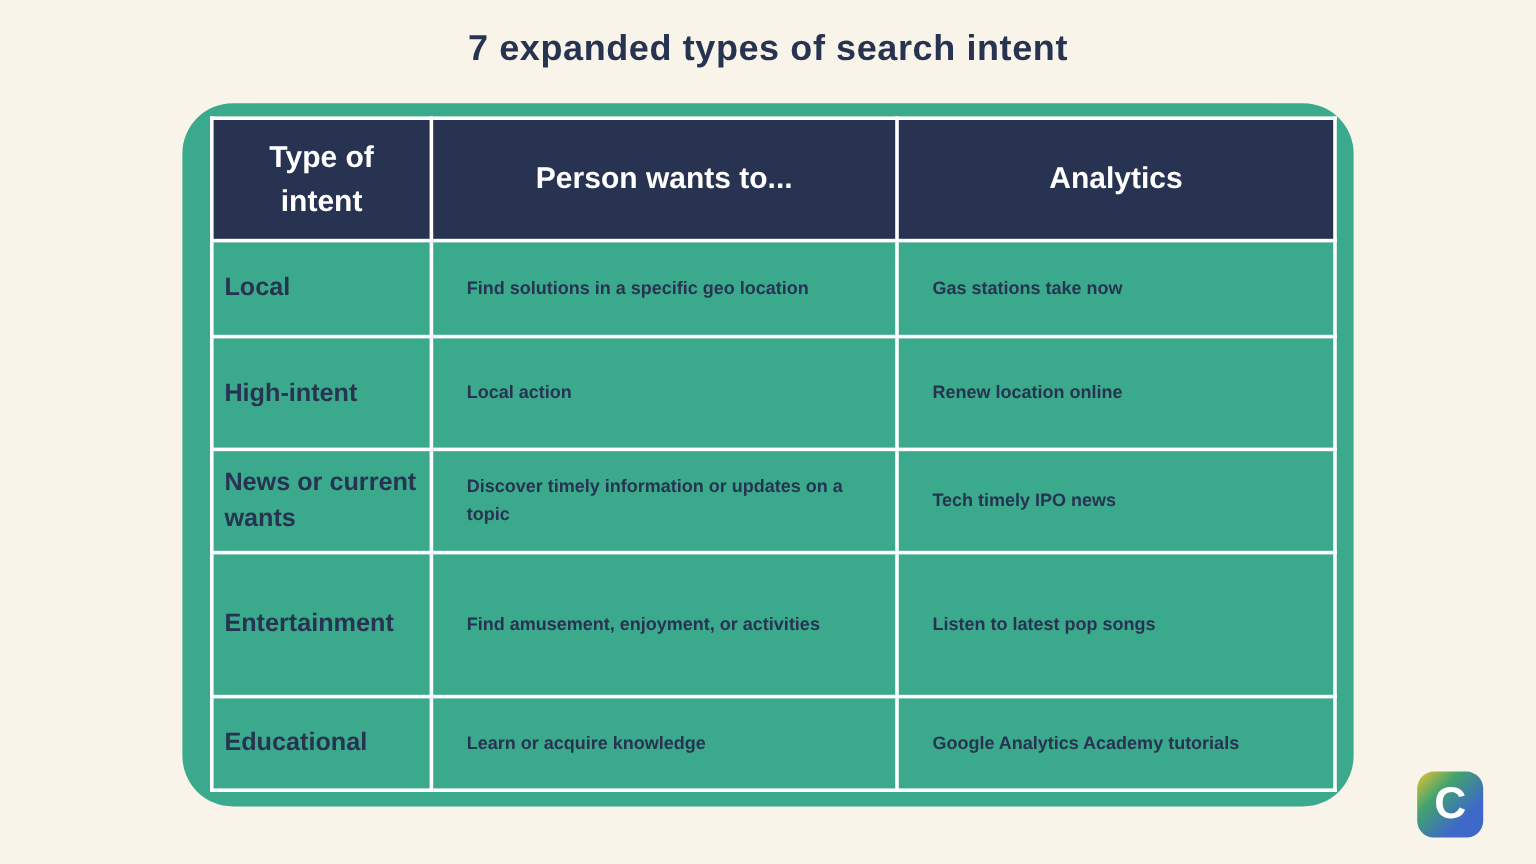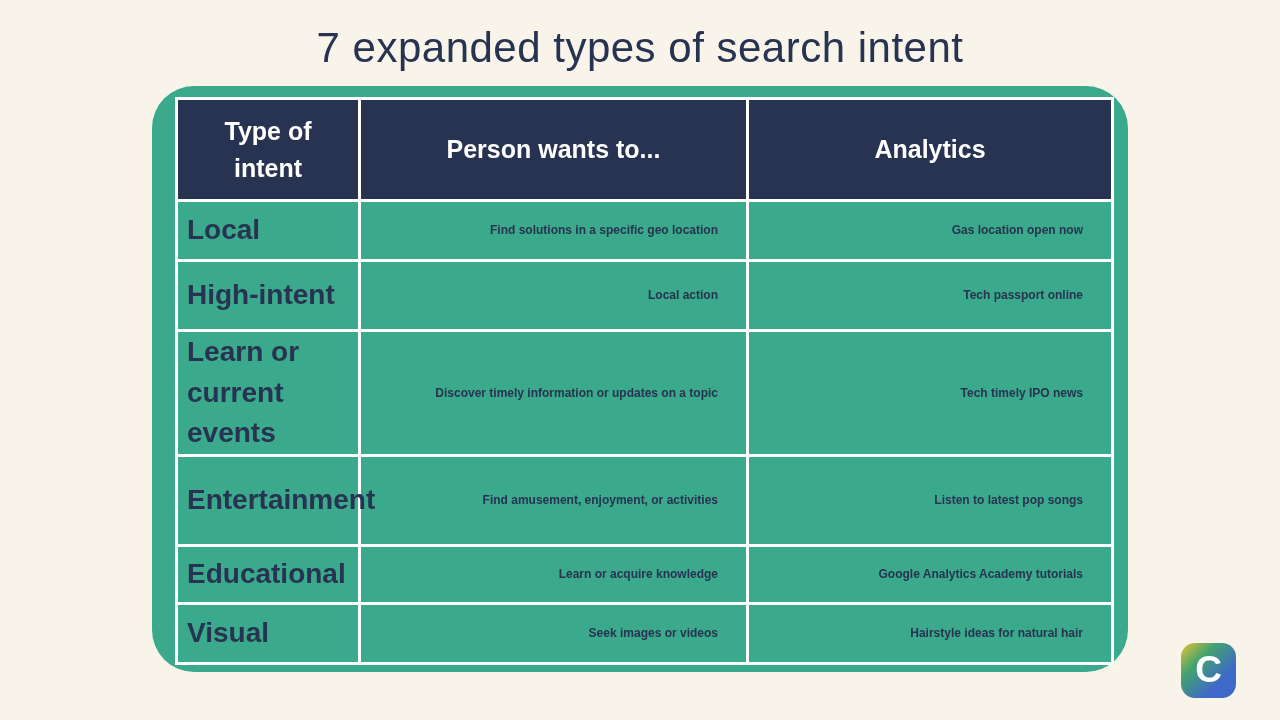--- a/index.html
+++ b/index.html
@@ -9,22 +9,22 @@
     height: 720px;
     position: relative;
     overflow: hidden;
     background: var(--bg, #F8F4EA);
     font-family: "Liberation Sans", sans-serif;
   }
   .page-title {
     margin: 0;
     padding-top: 24px;
     text-align: center;
-    font-size: 42px;
-    font-weight: normal;
+    font-size: 30px;
+    font-weight: bold;
     letter-spacing: 0.5px;
     color: var(--navy-text, #273350);
   }
   .panel {
     position: absolute;
     left: 152px;
     top: 86px;
     width: 976px;
     height: 586px;
     background: var(--green, #3BA98C);
@@ -52,28 +52,28 @@
   .intent-table th.col-type { width: 183px; padding: 0 26px; line-height: 1.45; }
   .intent-table th.col-wants { width: 388px; }
   .intent-table th.col-examples { width: 365px; }
   .intent-table td {
     background: var(--green, #3BA98C);
     color: var(--navy-text, #273350);
     font-weight: bold;
     vertical-align: middle;
   }
   td.c1 {
-    font-size: 28px;
+    font-size: 21px;
     text-align: left;
     padding: 0 8px 0 9px;
     line-height: 1.45;
   }
   td.c2, td.c3 {
-    font-size: 12px;
-    text-align: right;
+    font-size: 15px;
+    text-align: left;
     padding: 0 28px;
     line-height: 1.55;
   }
   tbody tr:nth-child(1) { height: 60px; }
   tbody tr:nth-child(2) { height: 70px; }
   tbody tr:nth-child(3) { height: 60px; }
   tbody tr:nth-child(4) { height: 90px; }
   tbody tr:nth-child(5) { height: 58px; }
   tbody tr:nth-child(6) { height: 60px; }
   tbody tr:nth-child(7) { height: 60px; }
@@ -107,52 +107,47 @@
       <tr>
         <th class="col-type">Type of intent</th>
         <th class="col-wants">Person wants to...</th>
         <th class="col-examples">Analytics</th>
       </tr>
     </thead>
     <tbody id="rows">
   <tr>
     <td class="c1">Local</td>
     <td class="c2">Find solutions in a specific geo location</td>
-    <td class="c3">Gas location open now</td>
+    <td class="c3">Gas stations take now</td>
   </tr>
 
 
   <tr>
     <td class="c1">High-intent</td>
     <td class="c2">Local action</td>
-    <td class="c3">Tech passport online</td>
+    <td class="c3">Renew location online</td>
   </tr>
 
   <tr>
-    <td class="c1">Learn or current events</td>
+    <td class="c1">News or current wants</td>
     <td class="c2">Discover timely information or updates on a topic</td>
     <td class="c3">Tech timely IPO news</td>
   </tr>
 
   <tr>
     <td class="c1">Entertainment</td>
     <td class="c2">Find amusement, enjoyment, or activities</td>
     <td class="c3">Listen to latest pop songs</td>
   </tr>
 
   <tr>
     <td class="c1">Educational</td>
     <td class="c2">Learn or acquire knowledge</td>
     <td class="c3">Google Analytics Academy tutorials</td>
   </tr>
 
-  <tr>
-    <td class="c1">Visual</td>
-    <td class="c2">Seek images or videos</td>
-    <td class="c3">Hairstyle ideas for natural hair</td>
-  </tr>
 </tbody>
   </table>
 </div>
 
 <div class="logo" style="background: linear-gradient(135deg, rgb(233, 196, 49) 0%, rgb(66, 163, 110) 32%, rgb(62, 104, 201) 72%);">
   <span>C</span>
 </div>
 
 </body></html>

